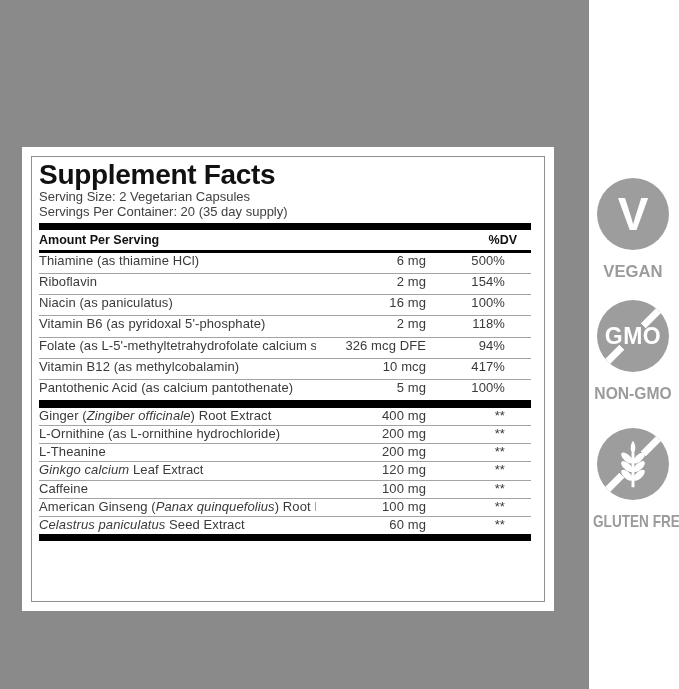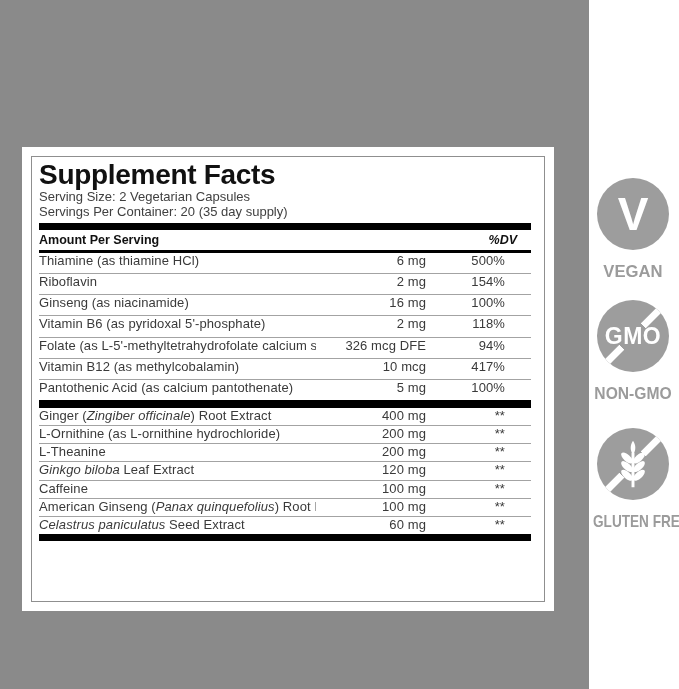--- a/index.html
+++ b/index.html
@@ -11,21 +11,21 @@
   .facts-card{position:absolute;left:22px;top:147px;width:532px;height:464px;background:#fff;box-sizing:border-box;padding:9px;}
   .facts-inner{box-sizing:border-box;height:100%;border:1px solid #8f8f8f;padding:3px 13px 0 7px;overflow:hidden;}
   .facts-title{margin:0;font-size:28px;line-height:29px;font-weight:bold;color:#111;letter-spacing:-0.3px;}
   .serving{margin:0;font-size:13px;line-height:15px;color:#404040;}
   .bar{background:#000;}
   .bar.thick{height:7px;margin-top:4px;}
   .bar.thick2{height:8px;}
   .bar.mid{height:3px;}
   .head-row{display:flex;align-items:center;height:20px;}
   .hname{flex:1;font-size:12.5px;font-weight:bold;color:#111;}
-  .hdv{font-size:12.5px;font-weight:bold;color:#111;text-align:right;padding-right:14px;font-style:italic;}
+  .hdv{font-size:12.5px;font-weight:bold;color:#111;text-align:right;padding-right:14px;}
   .sec .row{display:flex;align-items:flex-start;}
   .sec-vitamins .row{height:20.15px;}
   .sec-botanicals .row{height:17.15px;}
   .sec .row + .row{border-top:1px solid #a3a3a3;}
   .cell{font-size:13px;color:#3a3a3a;letter-spacing:0.1px;white-space:nowrap;}
   .cell.name{flex:1;overflow:hidden;}
   .cell.amt{width:110px;text-align:right;}
   .cell.dv{width:105px;box-sizing:border-box;text-align:right;padding-right:26px;}
   .it{font-style:italic;}
 
@@ -74,21 +74,21 @@
             <span class="cell name"><span>Thiamine (as thiamine HCl)</span></span>
             <span class="cell amt">6 mg</span>
             <span class="cell dv">500%</span>
           </div>
           <div class="row">
             <span class="cell name"><span>Riboflavin</span></span>
             <span class="cell amt">2 mg</span>
             <span class="cell dv">154%</span>
           </div>
           <div class="row">
-            <span class="cell name"><span>Ginseng (as niacinamide)</span></span>
+            <span class="cell name"><span>Niacin (as paniculatus)</span></span>
             <span class="cell amt">16 mg</span>
             <span class="cell dv">100%</span>
           </div>
           <div class="row">
             <span class="cell name"><span>Vitamin B6 (as pyridoxal 5'-phosphate)</span></span>
             <span class="cell amt">2 mg</span>
             <span class="cell dv">118%</span>
           </div>
           <div class="row">
             <span class="cell name"><span>Folate (as L-5'-methyltetrahydrofolate calcium salt)</span></span>
@@ -119,21 +119,21 @@
             <span class="cell name"><span>L-Ornithine (as L-ornithine hydrochloride)</span></span>
             <span class="cell amt">200 mg</span>
             <span class="cell dv">**</span>
           </div>
           <div class="row">
             <span class="cell name"><span>L-Theanine</span></span>
             <span class="cell amt">200 mg</span>
             <span class="cell dv">**</span>
           </div>
           <div class="row">
-            <span class="cell name"><span class="it">Ginkgo biloba</span><span> Leaf Extract</span></span>
+            <span class="cell name"><span class="it">Ginkgo calcium</span><span> Leaf Extract</span></span>
             <span class="cell amt">120 mg</span>
             <span class="cell dv">**</span>
           </div>
           <div class="row">
             <span class="cell name"><span>Caffeine</span></span>
             <span class="cell amt">100 mg</span>
             <span class="cell dv">**</span>
           </div>
           <div class="row">
             <span class="cell name"><span>American Ginseng (</span><span class="it">Panax quinquefolius</span><span>) Root Extract</span></span>

